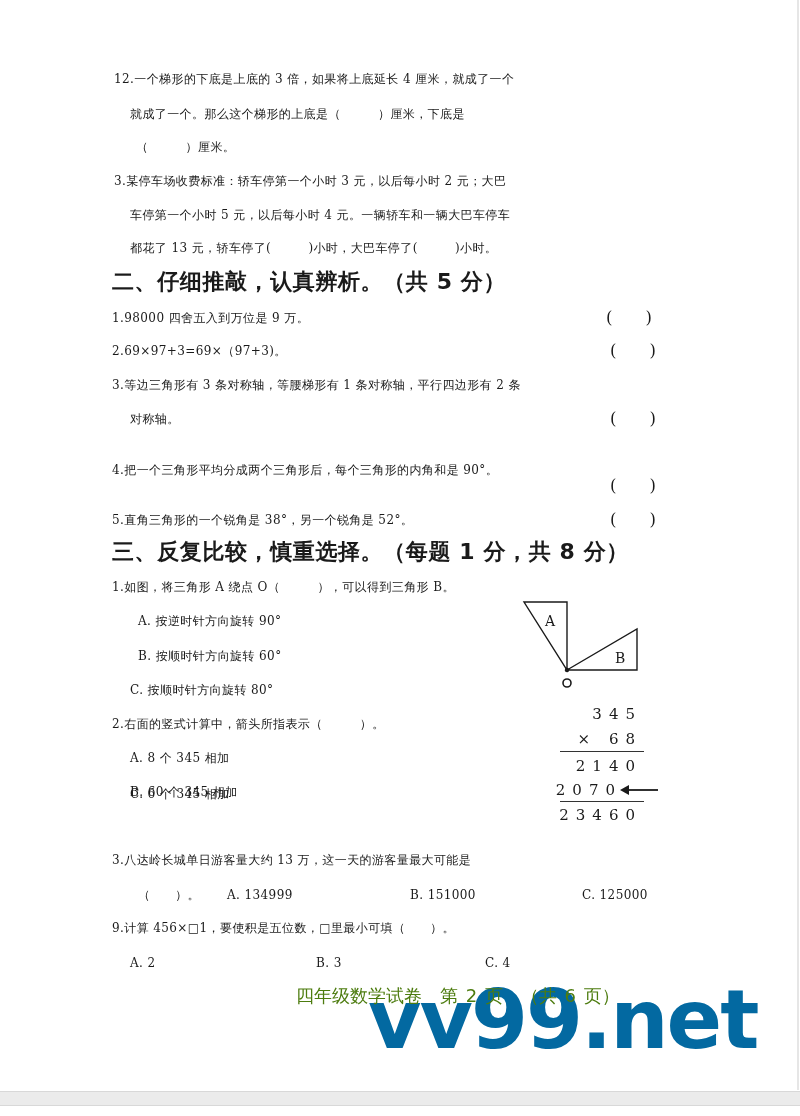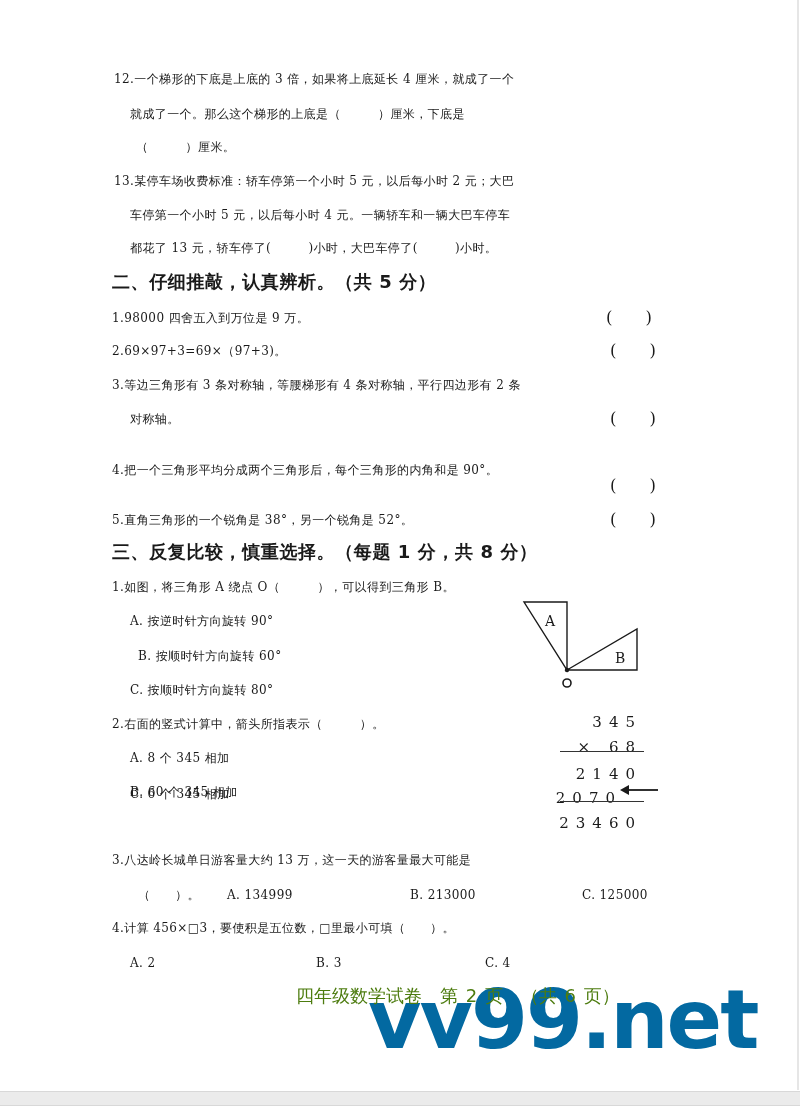--- a/index.html
+++ b/index.html
@@ -9,21 +9,21 @@
     font-family: "DejaVu Serif", "Liberation Serif", serif;
   }
   .line {
     position: absolute; white-space: nowrap;
     font-size: 12px; line-height: 20px; height: 20px;
     letter-spacing: 0.4px;
   }
   .heading {
     position: absolute; white-space: nowrap;
     font-family: "DejaVu Sans", "Liberation Sans", sans-serif;
-    font-weight: bold; font-size: 18px; line-height: 22px; letter-spacing: 0.6px;
+    font-weight: bold; font-size: 22px; line-height: 22px; letter-spacing: 0.6px;
   }
   .bracket { position: absolute; white-space: nowrap; font-size: 16.5px; line-height: 20px; }
   .right-border {
     position: absolute; left: 797px; top: 0; width: 2px; height: 1090px; background: #e6e6e6;
   }
   .bottom-bar {
     position: absolute; left: 0; top: 1091px; width: 800px; height: 13px;
     background: #ebebeb; border-top: 1px solid #d8d8d8; border-bottom: 1px solid #d8d8d8;
   }
   .footer {
@@ -34,60 +34,60 @@
   .watermark {
     position: absolute; left: 368px; top: 975px;
     font-family: "DejaVu Sans", "Liberation Sans", sans-serif;
     font-weight: bold; font-size: 82px; line-height: 90px; color: #0369a1;
     letter-spacing: -2px; white-space: nowrap; z-index: 0;
   }
   .calc {
     position: absolute; left: 558px; top: 703px; width: 92px;
     font-size: 15px; font-family: "DejaVu Serif", "Liberation Serif", serif;
   }
-  .calc .row { position: absolute; right: 8px; letter-spacing: 7px; white-space: nowrap; line-height: 18px; margin-top: 8px; }
+  .calc .row { position: absolute; right: 8px; letter-spacing: 7px; white-space: nowrap; line-height: 18px; }
   .calc .rule { position: absolute; left: 2px; width: 84px; height: 1px; background: #333; }
   .fig { position: absolute; left: 515px; top: 595px; }
 </style>
 </head>
 <body>
 
 <div class="watermark">vv99.net</div>
 <div class="right-border"></div>
 
 <div class="line" style="left:114px;top:69px">12.一个梯形的下底是上底的 3 倍，如果将上底延长 4 厘米，就成了一个</div>
 <div class="line" style="left:130px;top:104px">就成了一个。那么这个梯形的上底是（　　　）厘米，下底是</div>
 <div class="line" style="left:136px;top:137px">（　　　）厘米。</div>
 
-<div class="line" style="left:114px;top:171px">13.某停车场收费标准：轿车停第一个小时 5 元，以后每小时 2 元；大巴</div>
+<div class="line" style="left:114px;top:171px">3.某停车场收费标准：轿车停第一个小时 3 元，以后每小时 2 元；大巴</div>
 <div class="line" style="left:130px;top:205px">车停第一个小时 5 元，以后每小时 4 元。一辆轿车和一辆大巴车停车</div>
 <div class="line" style="left:130px;top:238px">都花了 13 元，轿车停了(　　　)小时，大巴车停了(　　　)小时。</div>
 
 <div class="heading" style="left:112px;top:271px">二、仔细推敲，认真辨析。（共 5 分）</div>
 
 <div class="line" style="left:112px;top:308px">1.98000 四舍五入到万位是 9 万。</div>
 <div class="bracket" style="left:606px;top:308px">(　　)</div>
 
 <div class="line" style="left:112px;top:341px">2.69×97+3=69×（97+3)。</div>
 <div class="bracket" style="left:610px;top:341px">(　　)</div>
 
-<div class="line" style="left:112px;top:375px">3.等边三角形有 3 条对称轴，等腰梯形有 4 条对称轴，平行四边形有 2 条</div>
+<div class="line" style="left:112px;top:375px">3.等边三角形有 3 条对称轴，等腰梯形有 1 条对称轴，平行四边形有 2 条</div>
 <div class="line" style="left:130px;top:409px">对称轴。</div>
 <div class="bracket" style="left:610px;top:409px">(　　)</div>
 
 <div class="line" style="left:112px;top:460px">4.把一个三角形平均分成两个三角形后，每个三角形的内角和是 90°。</div>
 <div class="bracket" style="left:610px;top:476px">(　　)</div>
 
 <div class="line" style="left:112px;top:510px">5.直角三角形的一个锐角是 38°，另一个锐角是 52°。</div>
 <div class="bracket" style="left:610px;top:510px">(　　)</div>
 
 <div class="heading" style="left:112px;top:541px">三、反复比较，慎重选择。（每题 1 分，共 8 分）</div>
 
 <div class="line" style="left:112px;top:577px">1.如图，将三角形 A 绕点 O（　　　），可以得到三角形 B。</div>
-<div class="line" style="left:130px;top:611px">A. 按逆时针方向旋转 90°</div>
+<div class="line" style="left:138px;top:611px">A. 按逆时针方向旋转 90°</div>
 <div class="line" style="left:138px;top:646px">B. 按顺时针方向旋转 60°</div>
 <div class="line" style="left:130px;top:680px">C. 按顺时针方向旋转 80°</div>
 
 <svg class="fig" width="140" height="100" viewBox="0 0 140 100">
   <polygon points="9,7 52,7 52,75" fill="none" stroke="#1a1a1a" stroke-width="1.4"></polygon>
   <polygon points="52,75 122,34 122,75" fill="none" stroke="#1a1a1a" stroke-width="1.4"></polygon>
   <circle cx="52" cy="75" r="2.2" fill="#1a1a1a"></circle>
   <circle cx="52" cy="88" r="4" fill="none" stroke="#1a1a1a" stroke-width="1.6"></circle>
   <text x="30" y="31" font-size="14" font-family="DejaVu Serif, serif" fill="#1a1a1a">A</text>
   <text x="100" y="68" font-size="14" font-family="DejaVu Serif, serif" fill="#1a1a1a">B</text>
@@ -108,23 +108,23 @@
   <div class="row" style="top:103px">23460</div>
 </div>
 <svg style="position:absolute;left:620px;top:783px" width="40" height="14">
   <line x1="6" y1="7" x2="38" y2="7" stroke="#1a1a1a" stroke-width="1.8"></line>
   <polygon points="0,7 9,2 9,12" fill="#1a1a1a"></polygon>
 </svg>
 
 <div class="line" style="left:112px;top:850px">3.八达岭长城单日游客量大约 13 万，这一天的游客量最大可能是</div>
 <div class="line" style="left:138px;top:885px">（　　）。</div>
 <div class="line" style="left:227px;top:885px">A. 134999</div>
-<div class="line" style="left:410px;top:885px">B. 213000</div>
+<div class="line" style="left:410px;top:885px">B. 151000</div>
 <div class="line" style="left:582px;top:885px">C. 125000</div>
 
-<div class="line" style="left:112px;top:918px">4.计算 456×□3，要使积是五位数，□里最小可填（　　）。</div>
+<div class="line" style="left:112px;top:918px">9.计算 456×□1，要使积是五位数，□里最小可填（　　）。</div>
 <div class="line" style="left:130px;top:953px">A. 2</div>
 <div class="line" style="left:316px;top:953px">B. 3</div>
 <div class="line" style="left:485px;top:953px">C. 4</div>
 
 <div class="footer">四年级数学试卷　第 2 页　（共 6 页）</div>
 
 <div class="bottom-bar"></div>
 
 </body></html>

